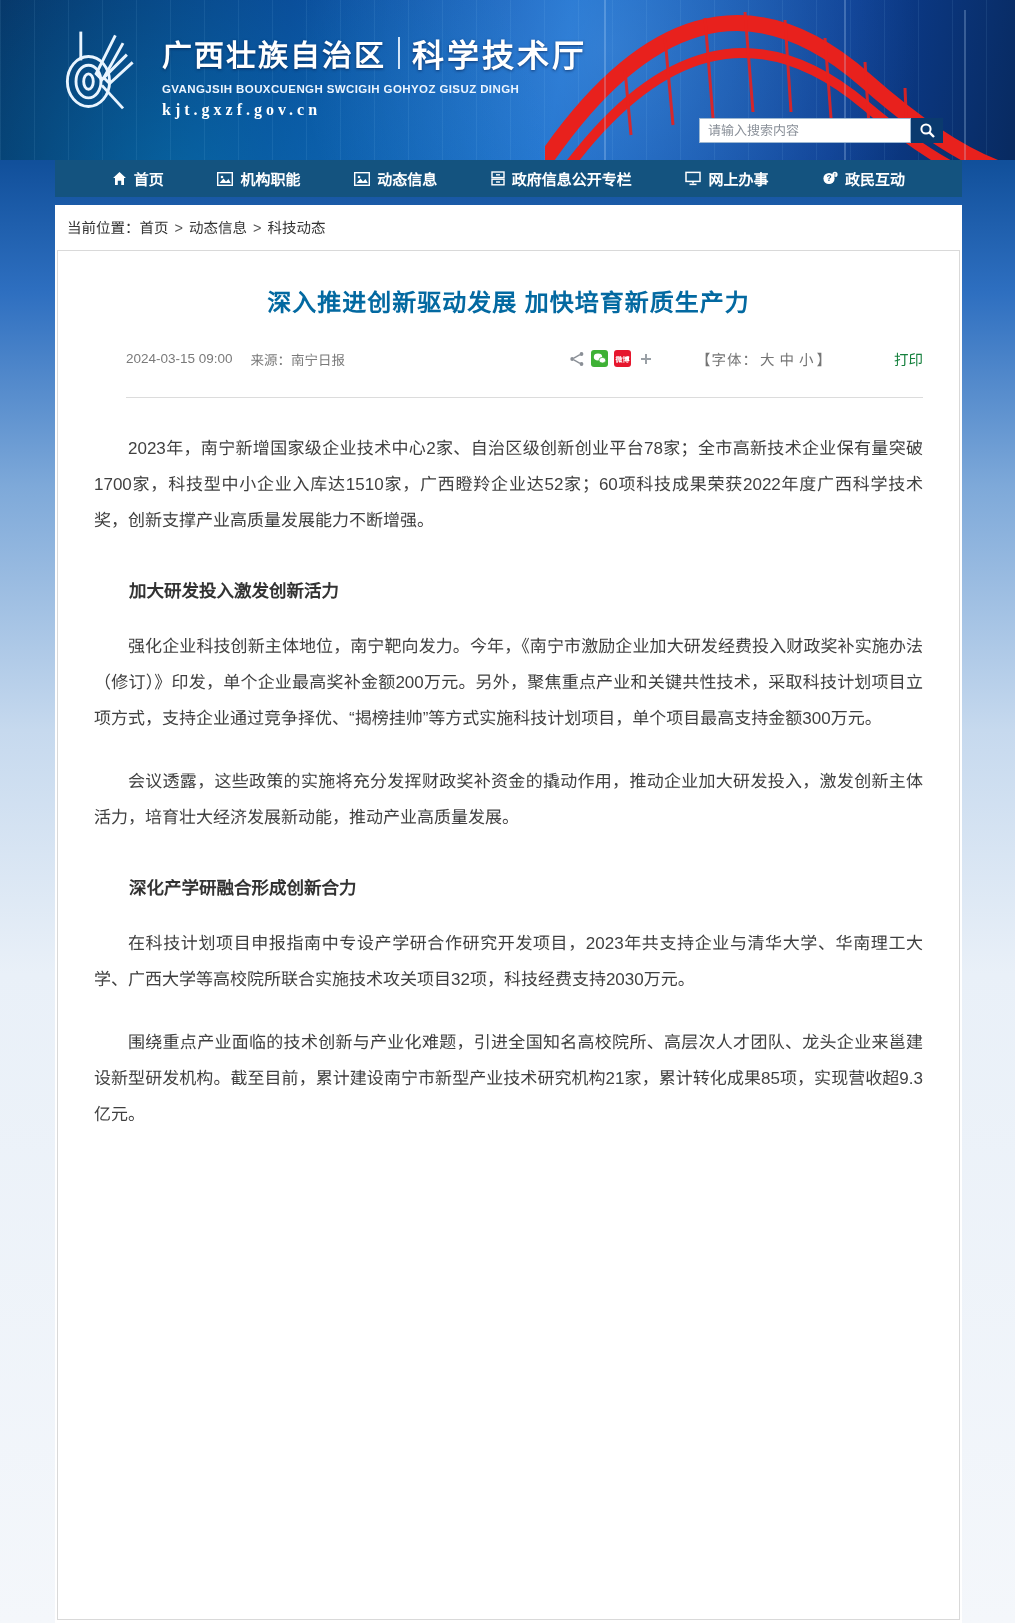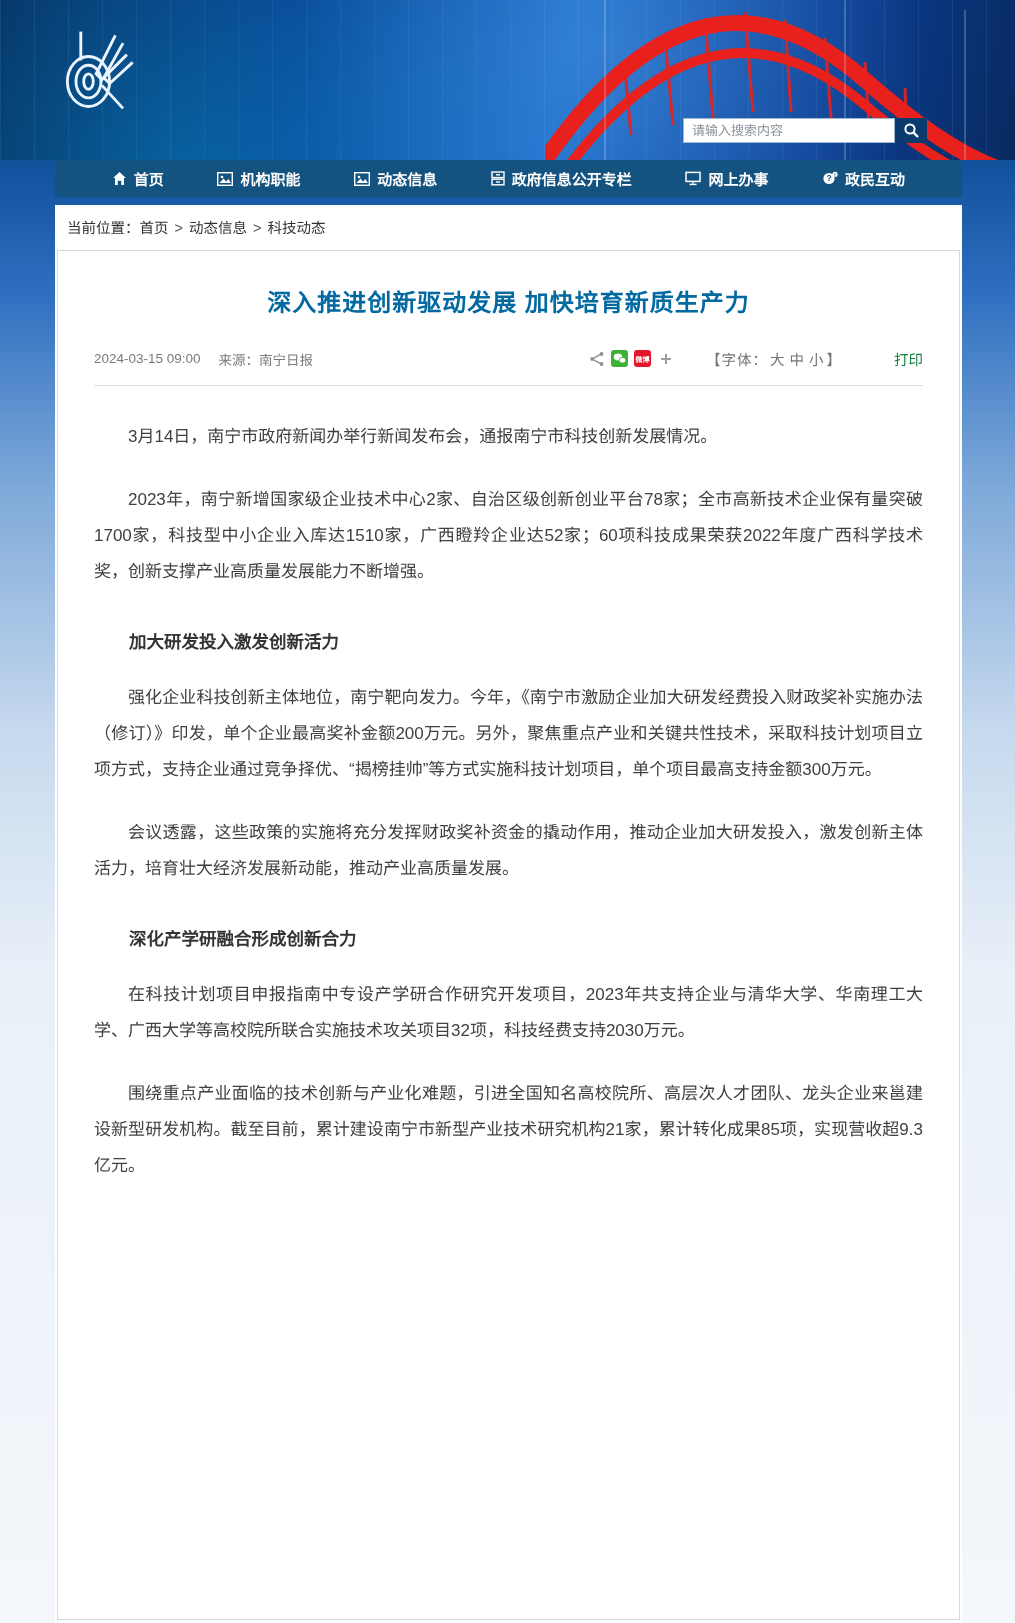--- a/index.html
+++ b/index.html
@@ -22,39 +22,39 @@
   .bridge-art { position:absolute; right:0; top:0; width:470px; height:160px; }
   .logo-wrap { position:absolute; left:52px; top:22px; display:flex; align-items:flex-start; z-index:3; }
   .logo-badge { width:96px; height:96px; }
   .titles { margin-left:14px; color:#fff; }
   .title-row { display:flex; align-items:center; margin-top:8px; }
   .title-region { font-size:30px; font-weight:bold; letter-spacing:2px; text-shadow:0 1px 3px rgba(0,20,60,.6); }
   .title-div { width:2px; height:32px; background:#e8f3ff; margin:0 12px; opacity:.9; }
   .title-dept { font-size:32px; font-weight:bold; letter-spacing:3px; text-shadow:0 1px 3px rgba(0,20,60,.6); }
   .title-zhuang { font-size:11.5px; font-weight:bold; letter-spacing:.4px; margin-top:7px; color:#ecf5ff; }
   .title-url { font-family:"Liberation Serif","DejaVu Serif",serif; font-weight:bold; font-size:16px; letter-spacing:4px; margin-top:6px; color:#fff; }
-  .search-box { position:absolute; right:88px; top:118px; display:flex; z-index:4; }
+  .search-box { position:absolute; right:72px; top:118px; display:flex; z-index:4; }
   .search-input { width:212px; height:25px; border:1px solid #9db8d2; padding:0 8px; font-size:13px; color:#333; outline:none; background:#fff; }
   .search-input::placeholder { color:#8a9099; }
   .search-btn { width:32px; height:25px; border:none; background:#0a3a6e; cursor:pointer; display:flex; align-items:center; justify-content:center; }
   
   .navbar { position:absolute; top:160px; left:55px; width:907px; height:37px; background:#14537F;
     display:flex; align-items:center; justify-content:space-around; padding:0 30px; z-index:5; }
   .nav-item { display:flex; align-items:center; gap:7px; color:#fff; font-size:15px; font-weight:bold; cursor:pointer; white-space:nowrap; }
   .nav-item svg { display:block; }
   
   .container { position:absolute; top:205px; left:55px; width:907px; background:#fff; padding-bottom:0; min-height:1418px; }
   .breadcrumb { padding:11px 12px 9px; font-size:14.5px; color:#333; }
   .breadcrumb a { color:#333; text-decoration:none; cursor:pointer; }
   .crumb-sep { margin:0 6px; color:#555; }
   .article-card { margin:4px 2px 0; border:1px solid #d9d9d9; background:#fff; min-height:1370px; padding:0 36px 30px; }
   .article-title { text-align:center; font-size:24px; font-weight:bold; color:#0369a1; margin-top:32px; letter-spacing:1px; }
-  .meta-row { margin-top:30px; display:flex; align-items:center; justify-content:space-between; font-size:13.5px; color:#7a7a7a; padding-bottom:16px; border-bottom:1px solid #dcdcdc; }
+  .meta-row { margin-top:30px; display:flex; align-items:center; justify-content:space-between; font-size:13.5px; color:#7a7a7a; padding-bottom:28px; border-bottom:1px solid #dcdcdc;margin-left:32px; }
   .meta-left { display:flex; gap:18px; align-items:center; }
-  .meta-right { display:flex; align-items:center; gap:6px; }
+  .meta-right { display:flex; align-items:center; gap:16px; }
   .share-strip { display:flex; align-items:center; gap:6px; margin-right:26px; }
   .share-strip .sicon { width:17px; height:17px; display:flex; align-items:center; justify-content:center; cursor:pointer; border-radius:3px; }
   .font-ctl { color:#757575; font-size:14.5px; letter-spacing:1px; }
   .font-size-btn { cursor:pointer; margin:0 2px; }
   .print-btn { margin-left:46px; color:#15803d; cursor:pointer; font-size:14.5px; }
   .article-body { padding-top:6px; }
   .article-body .para { font-size:17px; color:#404040; line-height:2.12; text-indent:2em; margin-top:27px; text-align:justify; }
   .article-body .subhead { font-size:17.5px; color:#333; font-weight:bold; text-indent:2em; margin-top:38px; margin-bottom:4px; }
 </style>
 </head>
@@ -87,20 +87,29 @@
       <g fill="none" stroke="#eaf5ff" stroke-width="3">
         <ellipse cx="38" cy="62" rx="22" ry="26"></ellipse>
         <ellipse cx="38" cy="62" rx="13" ry="17"></ellipse>
         <ellipse cx="38" cy="62" rx="5" ry="8"></ellipse>
         <path d="M30 10 L30 40"></path>
         <path d="M66 14 L46 54 L52 60 L78 34"></path>
         <path d="M74 22 L54 58 L60 64 L84 42"></path>
         <path d="M52 66 L74 90"></path>
       </g>
     </svg>
+    <div class="titles">
+      <div class="title-row">
+        <span class="title-region">广西壮族自治区</span>
+        <span class="title-div"></span>
+        <span class="title-dept">科学技术厅</span>
+      </div>
+      <div class="title-zhuang">GVANGJSIH BOUXCUENGH SWCIGIH GOHYOZ GISUZ DINGH</div>
+      <div class="title-url">kjt.gxzf.gov.cn</div>
+    </div>
   </div>
 
   <div class="search-box">
     <input class="search-input" type="text" placeholder="请输入搜索内容" style="">
     <button class="search-btn">
       <svg width="17" height="17" viewBox="0 0 17 17">
         <circle cx="7" cy="7" r="4.6" fill="none" stroke="#fff" stroke-width="2"></circle>
         <line x1="10.6" y1="10.6" x2="15" y2="15" stroke="#fff" stroke-width="2.4"></line>
       </svg>
     </button>
@@ -220,21 +229,20 @@
             </span>
           </span>
         <span class="font-ctl">
           <span>【字体：</span><span id="font-sizes"><span class="font-size-btn">大</span><span class="font-size-btn">中</span><span class="font-size-btn">小</span></span><span>】</span>
         </span>
         <span class="print-btn">打印</span>
       </div>
     </div>
 
     <div class="article-body" id="article-body">
-        <div class="para">3月14日，南宁市政府新闻办举行新闻发布会，通报南宁市科技创新发展情况。</div>
         <div class="para">2023年，南宁新增国家级企业技术中心2家、自治区级创新创业平台78家；全市高新技术企业保有量突破1700家，科技型中小企业入库达1510家，广西瞪羚企业达52家；60项科技成果荣获2022年度广西科学技术奖，创新支撑产业高质量发展能力不断增强。</div>
         <div class="subhead">加大研发投入激发创新活力</div>
         <div class="para">强化企业科技创新主体地位，南宁靶向发力。今年，《南宁市激励企业加大研发经费投入财政奖补实施办法（修订）》印发，单个企业最高奖补金额200万元。另外，聚焦重点产业和关键共性技术，采取科技计划项目立项方式，支持企业通过竞争择优、“揭榜挂帅”等方式实施科技计划项目，单个项目最高支持金额300万元。</div>
         <div class="para">会议透露，这些政策的实施将充分发挥财政奖补资金的撬动作用，推动企业加大研发投入，激发创新主体活力，培育壮大经济发展新动能，推动产业高质量发展。</div>
         <div class="subhead">深化产学研融合形成创新合力</div>
         <div class="para">在科技计划项目申报指南中专设产学研合作研究开发项目，2023年共支持企业与清华大学、华南理工大学、广西大学等高校院所联合实施技术攻关项目32项，科技经费支持2030万元。</div>
         <div class="para">围绕重点产业面临的技术创新与产业化难题，引进全国知名高校院所、高层次人才团队、龙头企业来邕建设新型研发机构。截至目前，累计建设南宁市新型产业技术研究机构21家，累计转化成果85项，实现营收超9.3亿元。</div>
       </div>
   </div>
 </div>

